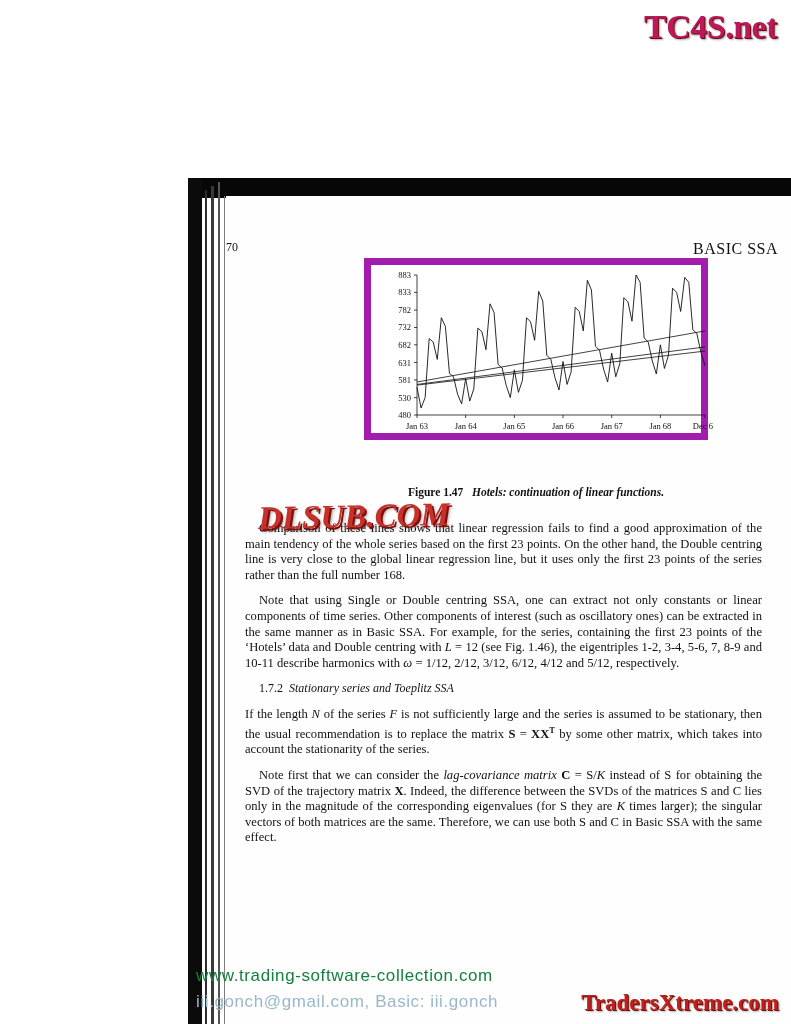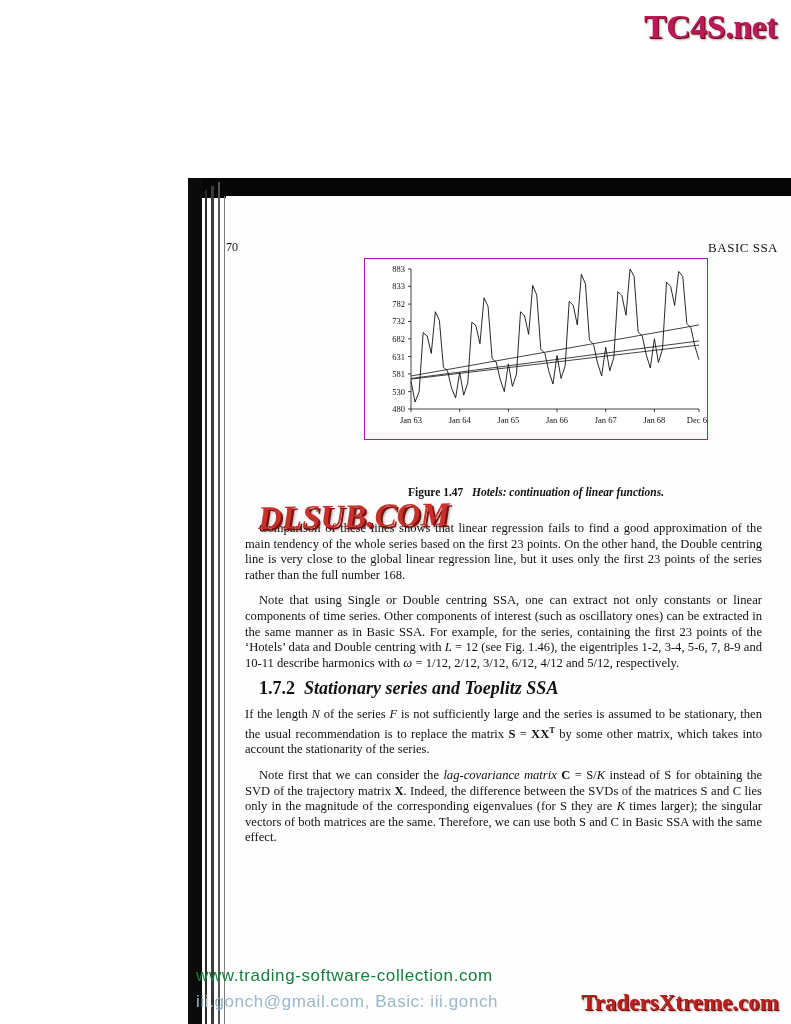--- a/index.html
+++ b/index.html
@@ -138,37 +138,37 @@
     width: 552px;
     display: flex;
     justify-content: space-between;
     font-size: 12px;
   }
   #page-number { font-family: "Liberation Serif", serif; }
   #running-head {
     font-family: "Liberation Serif", serif;
     font-variant: small-caps;
     letter-spacing: 0.5px;
-    font-size: 13px;
+    font-size: 16px;
   }
 
   
   #figure-block {
     position: absolute;
     left: 364px;
     top: 258px;
     width: 344px;
     height: 200px;
   }
   #chart-frame {
     position: absolute;
     left: 0; top: 0;
     width: 344px;
     height: 182px;
-    border: 1px solid #a21caf;
+    border: 7px solid #a21caf;
     background: #ffffff;
     box-sizing: border-box;
   }
   #chart-svg { display: block; }
   .axis-tick-label {
     font-family: "Liberation Serif", serif;
     font-size: 8.5px;
     fill: #111;
   }
   #figure-caption {
@@ -192,22 +192,22 @@
     width: 517px;
     font-size: 12.6px;
     line-height: 15.6px;
     text-align: justify;
     font-family: "Liberation Serif", serif;
   }
   #body-text p { margin: 0 0 10px 0; text-indent: 14px; }
   #body-text p.noindent { text-indent: 0; }
   #section-heading {
     margin: 26px 0 12px 0;
-    font-size: 18px;
-    font-weight: bold;
+    font-size: 12px;
+    font-weight: normal;
     font-style: italic;
     text-indent: 0;
   }
   #section-heading .secnum { font-style: normal; }
   .mathit { font-style: italic; font-family: "Liberation Serif", serif; }
   .mathbf { font-weight: bold; font-family: "Liberation Serif", serif; }
   .sup { font-size: 8.5px; vertical-align: super; }
 </style>
 </head>
 <body>

